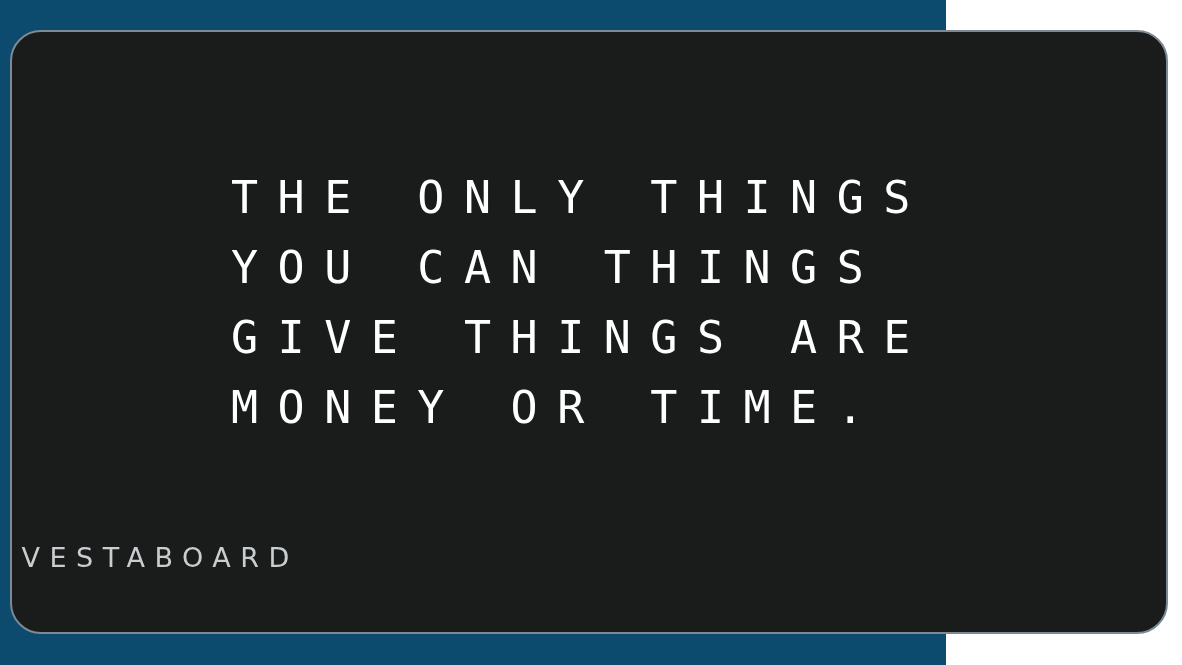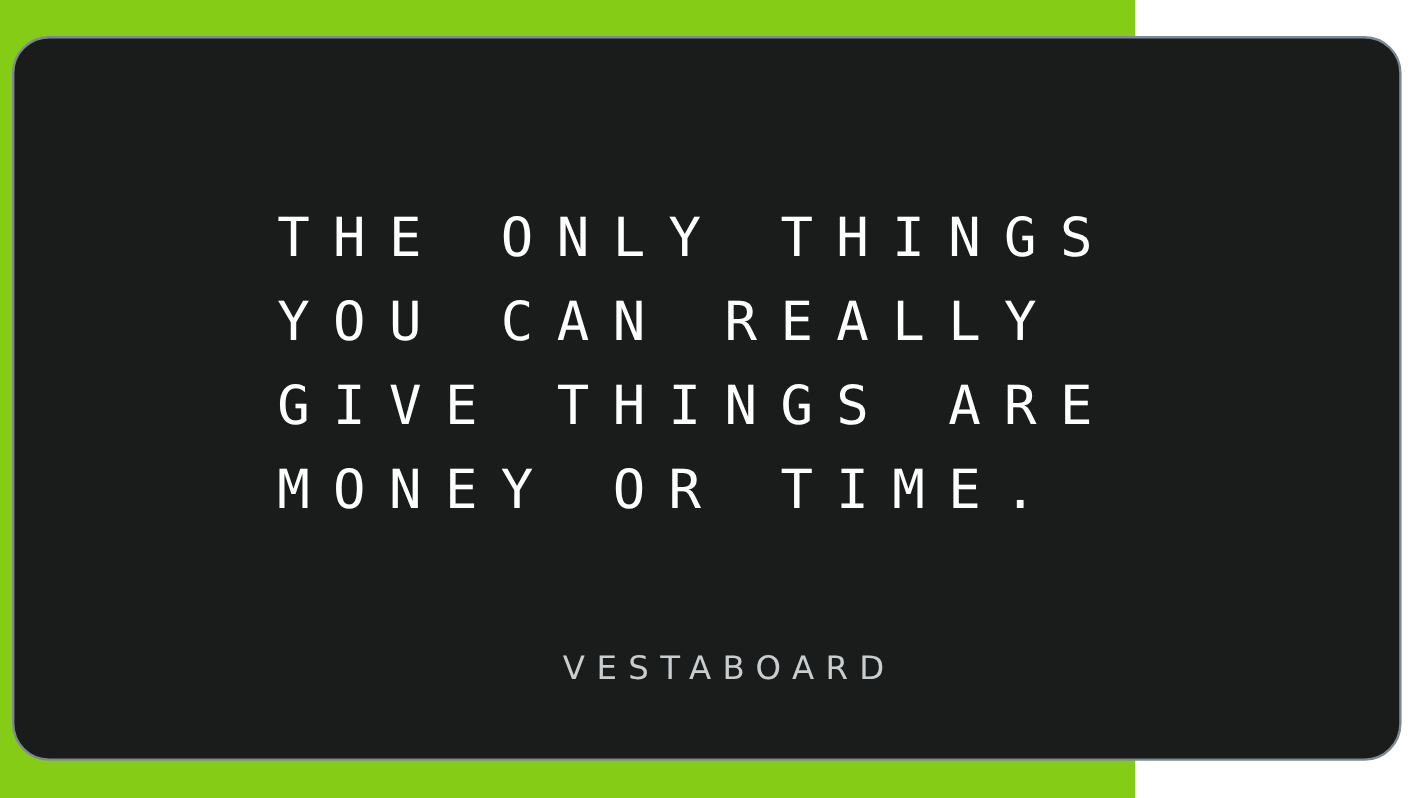--- a/index.html
+++ b/index.html
@@ -11,21 +11,21 @@
     width: 1182px;
     height: 665px;
     overflow: hidden;
     font-family: "Liberation Sans", sans-serif;
   }
 
   #stage {
     position: relative;
     width: 946px;
     height: 665px;
-    background: #84cc16;
+    background: #0c4a6e;
     box-sizing: border-box;
   }
 
   
   #board {
     position: absolute;
     left: 10px;
     top: 30px;
     width: 1158px;
     height: 604px;
@@ -53,24 +53,23 @@
     line-height: 70px;
     letter-spacing: 19.5px;
     white-space: pre;
     text-align: left;
     -webkit-font-smoothing: antialiased;
   }
 
   
   #brand-row {
     position: absolute;
-    left: 12px;
+    left: 0;
     top: 509px;
     width: 1158px;
-    text-align: center;
   }
 
   #brand {
     display: inline-block;
     color: #c8cdd0;
     font-family: "DejaVu Sans", "Liberation Sans", sans-serif;
     font-size: 27px;
     font-weight: 400;
     letter-spacing: 9.5px;
     
@@ -81,21 +80,21 @@
 </style>
 </head>
 <body>
 
 <div id="stage">
 
   <div id="board">
 
     <div id="quote">
       <span class="quote-line">THE ONLY THINGS</span>
-      <span class="quote-line">YOU CAN REALLY</span>
+      <span class="quote-line">YOU CAN THINGS</span>
       <span class="quote-line">GIVE THINGS ARE</span>
       <span class="quote-line">MONEY OR TIME.</span>
     </div>
 
     <div id="brand-row">
       <span id="brand">VESTABOARD</span>
     </div>
 
   </div>
 

